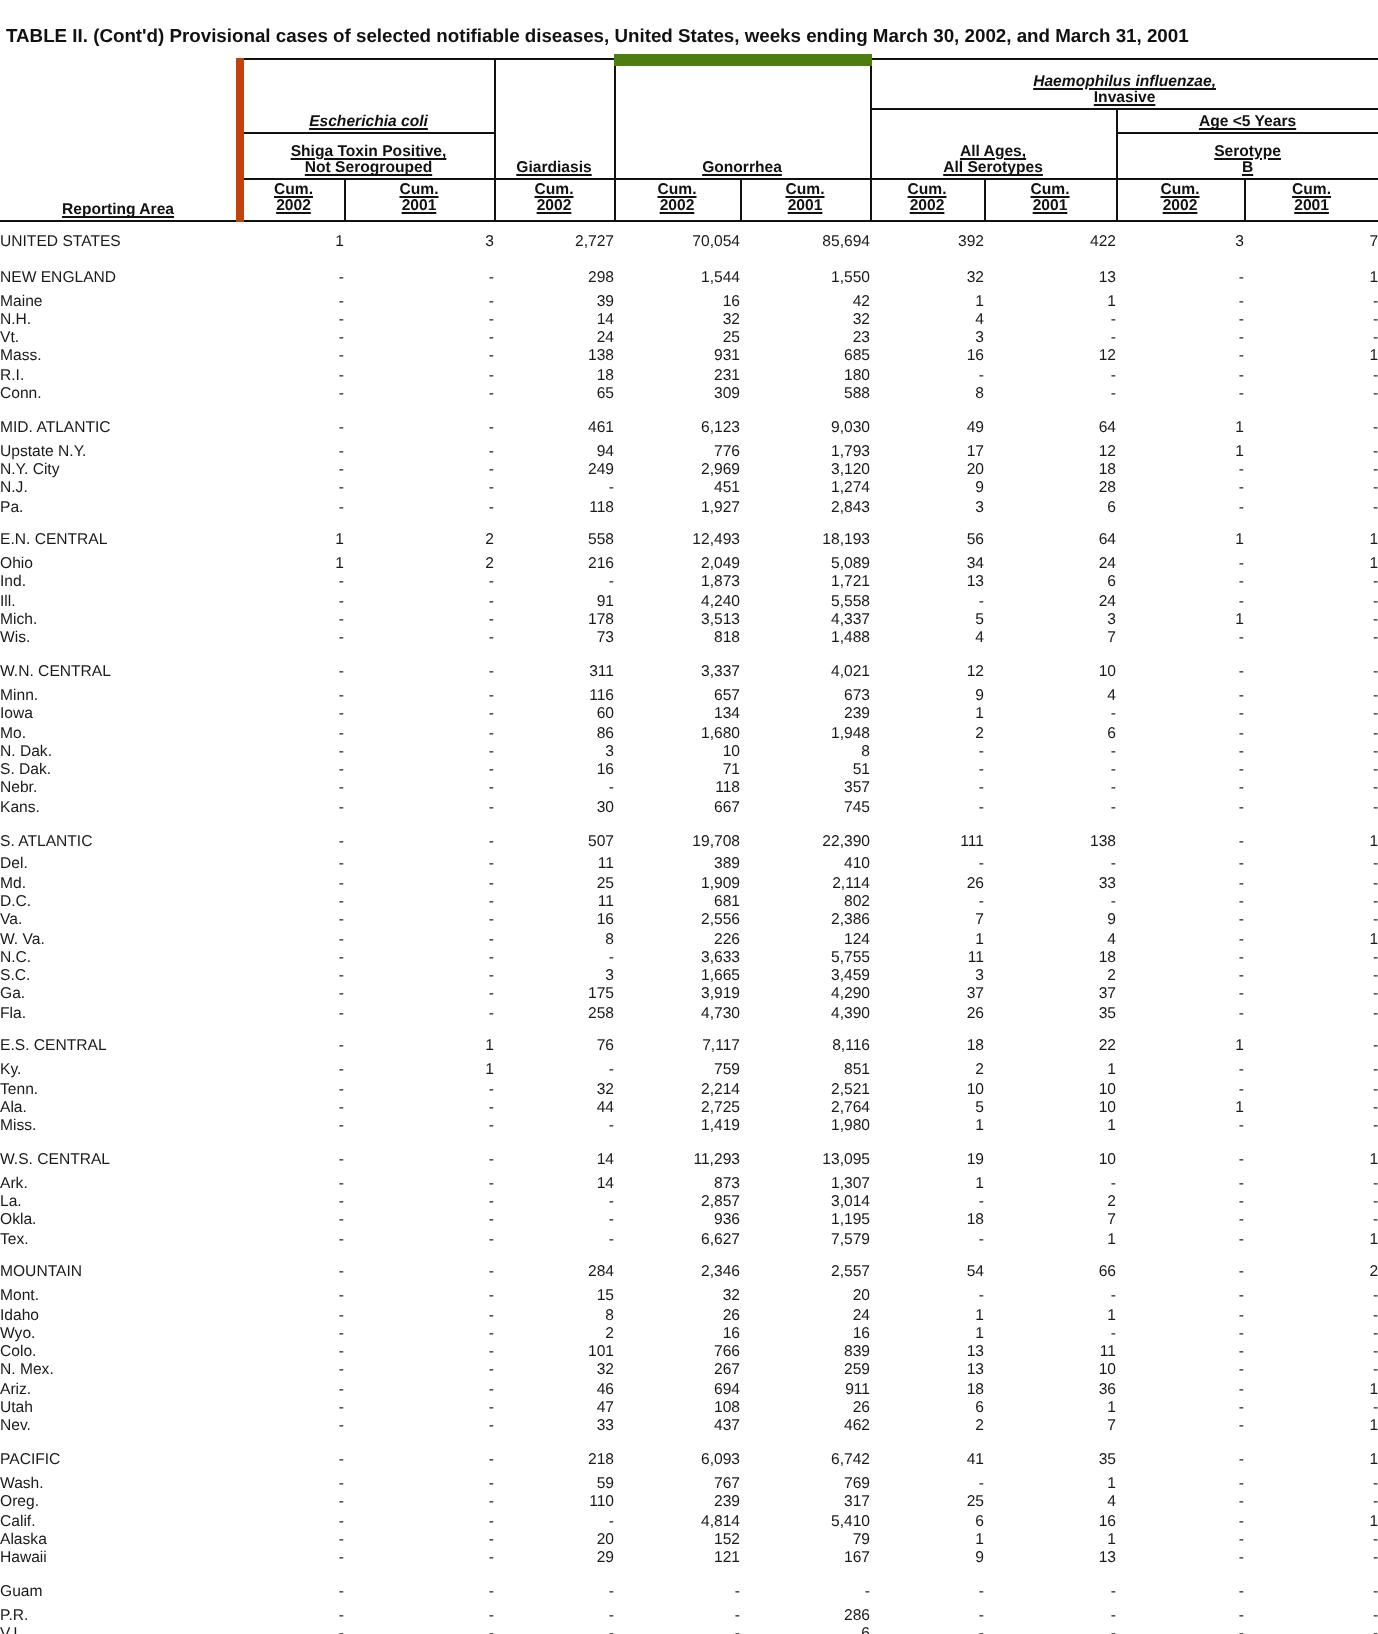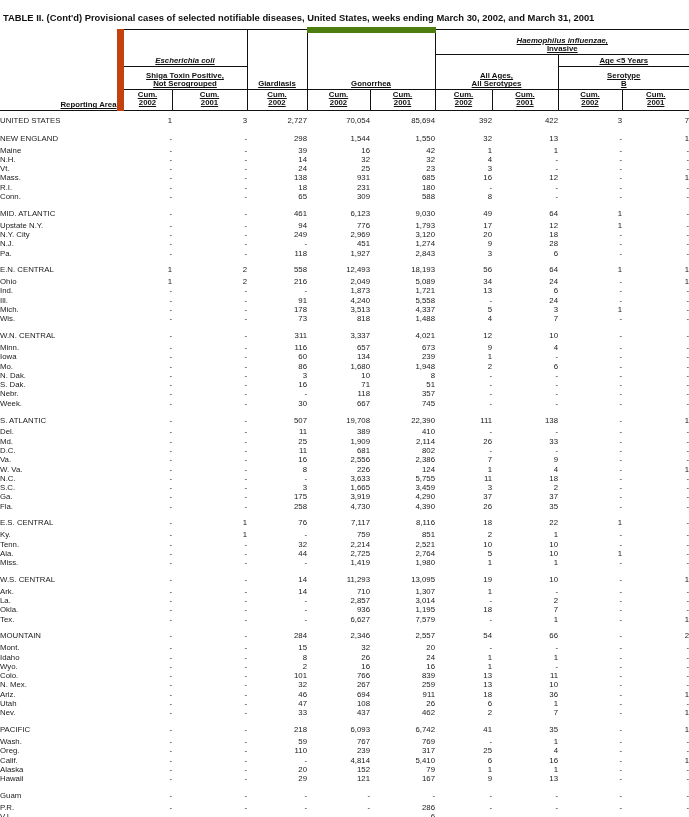--- a/index.html
+++ b/index.html
@@ -38,24 +38,24 @@
     color: #111;
     text-decoration: underline;
   }
   thead .it { font-style: italic; }
   tr.h1 { height: 25px; }
   tr.h2 { height: 12px; }
   tr.h3 { height: 23px; }
   tr.h4 { height: 21px; }
 
   th.area-h {
-    text-align: right;
+    text-align: center;
     vertical-align: bottom;
     padding: 0 0 3px 5px;
-    border-right: 7px solid #c2410c;
+    border-right: 4px solid #c2410c;
     border-bottom: 1.5px solid #111;
   }
   th.ecoli  { border-top: 1px solid #111; border-bottom: 1px solid #111; padding-bottom: 2px; }
   th.giar   { border-top: 1px solid #111; border-left: 1px solid #111; padding-bottom: 3px; }
   th.gon    { border-top: 6px solid #4d7c0f; border-left: 1px solid #111; padding-bottom: 3px; }
   th.hi     { border-top: 1px solid #111; border-left: 1px solid #111; border-bottom: 1px solid #111; padding-bottom: 1px; }
   th.allages{ border-left: 1px solid #111; padding-bottom: 3px; }
   th.age5   { border-left: 1px solid #111; border-bottom: 1px solid #111; padding-bottom: 1px; }
   th.shiga  { padding-bottom: 3px; }
   th.serb   { border-left: 1px solid #111; padding-bottom: 3px; }
@@ -459,21 +459,21 @@
           <td class="num c2">-</td>
           <td class="num c3">-</td>
           <td class="num c4">118</td>
           <td class="num c5">357</td>
           <td class="num c6">-</td>
           <td class="num c7">-</td>
           <td class="num c8">-</td>
           <td class="num c9">-</td>
         </tr>
         <tr>
-          <td class="area">Week.</td>
+          <td class="area">Kans.</td>
           <td class="num c1">-</td>
           <td class="num c2">-</td>
           <td class="num c3">30</td>
           <td class="num c4">667</td>
           <td class="num c5">745</td>
           <td class="num c6">-</td>
           <td class="num c7">-</td>
           <td class="num c8">-</td>
           <td class="num c9">-</td>
         </tr>
@@ -667,21 +667,21 @@
           <td class="num c6">19</td>
           <td class="num c7">10</td>
           <td class="num c8">-</td>
           <td class="num c9">1</td>
         </tr>
         <tr>
           <td class="area">Ark.</td>
           <td class="num c1">-</td>
           <td class="num c2">-</td>
           <td class="num c3">14</td>
-          <td class="num c4">710</td>
+          <td class="num c4">873</td>
           <td class="num c5">1,307</td>
           <td class="num c6">1</td>
           <td class="num c7">-</td>
           <td class="num c8">-</td>
           <td class="num c9">-</td>
         </tr>
         <tr>
           <td class="area">La.</td>
           <td class="num c1">-</td>
           <td class="num c2">-</td>

